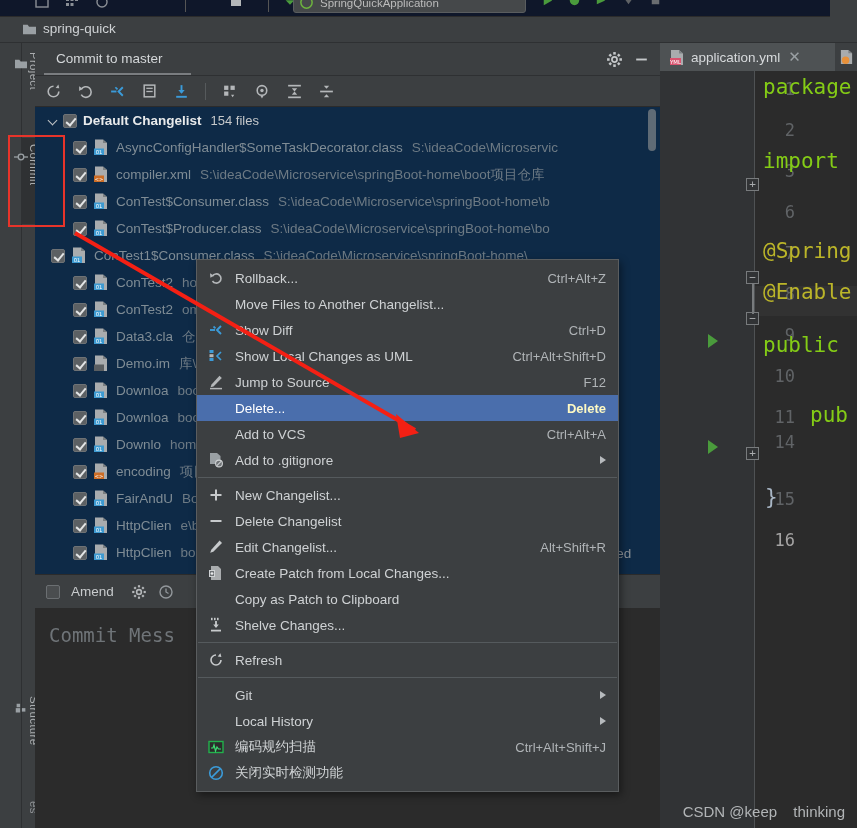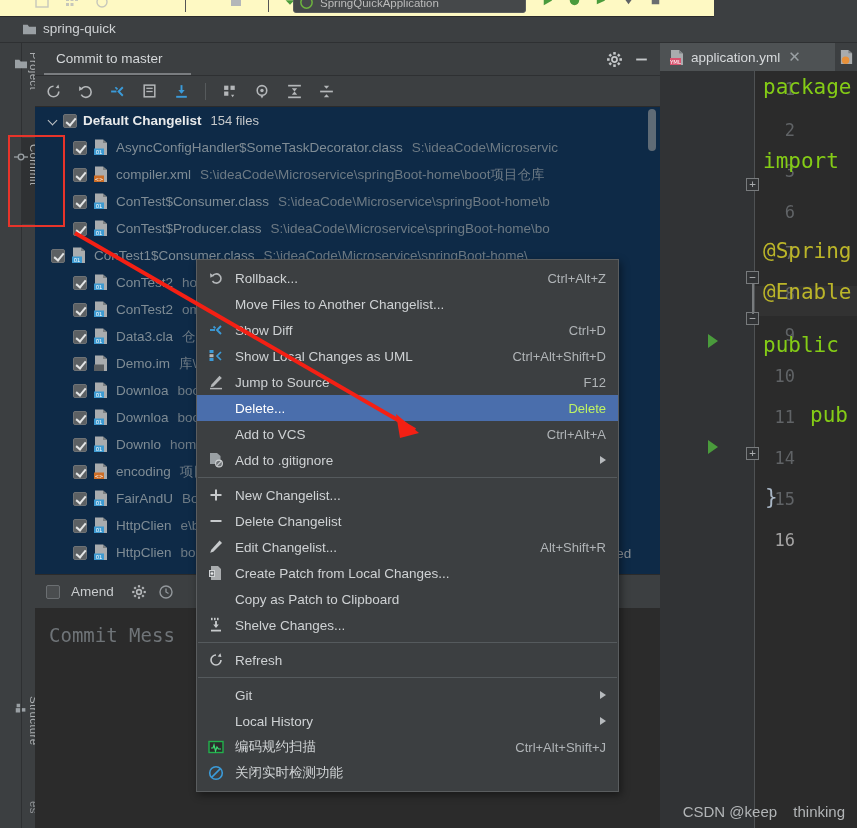--- a/index.html
+++ b/index.html
@@ -6,22 +6,22 @@
   html, body {
     width: 857px; height: 828px;
     background: #3c3f41;
     font-family: "Liberation Sans", sans-serif;
     overflow: hidden;
   }
   #root { position: relative; width: 857px; height: 828px; background: #3c3f41; }
 
   
   .top-toolbar {
-    position: absolute; left: 0; top: 0; width: 714px; height: 17px;
-    background: #fef9c3; border-bottom: 1px solid #2b2b2b;
+    position: absolute; left: 0; top: 0; width: 830px; height: 17px;
+    background: #0f172a; border-bottom: 1px solid #2b2b2b;
     overflow: hidden;
   }
   .tt-icons { position: absolute; left: 34px; top: -6px; display: flex; gap: 14px; align-items: center; }
   .tt-ico { width: 16px; height: 16px; opacity: .75; }
   .tt-sep { position: absolute; width: 1px; height: 16px; background: #555; top: -4px; }
   .run-config {
     position: absolute; left: 293px; top: -9px; width: 233px; height: 22px;
     border: 1px solid #5a5d5f; border-radius: 3px; background: #45484a;
     color: #bbb; font-size: 11.5px; line-height: 22px; padding-left: 26px; white-space: nowrap;
   }
@@ -187,21 +187,21 @@
   .ctx {
     position: absolute; left: 196px; top: 259px; width: 423px;
     background: #3c3f41; border: 1px solid #5a5d5f; z-index: 20;
     padding: 5px 0 5px 0; box-shadow: 2px 3px 8px rgba(0,0,0,.45);
   }
   .ctx-item {
     position: relative; height: 26px; display: flex; align-items: center;
     padding-left: 38px; padding-right: 12px; color: #cfd2d4; font-size: 13.5px; cursor: pointer;
   }
   .ctx-item.sel { background: #4a6eac; color: #ffffff; }
-  .ctx-item.sel .ctx-key { color: #bef264; }
+  .ctx-item.sel .ctx-key { color: #fef9c3; font-weight: bold; }
   .ctx-ico { position: absolute; left: 10px; top: 4px; width: 18px; height: 18px; display:flex; align-items:center; justify-content:center; }
   .ctx-label { flex: 1; white-space: nowrap; }
   .ctx-key { color: #b0b4b7; font-size: 13px; margin-left: 18px; white-space: nowrap; }
   .ctx-arrow {
     margin-left: 12px; width: 0; height: 0;
     border-left: 6px solid #b6babd; border-top: 4.5px solid transparent; border-bottom: 4.5px solid transparent;
   }
   .ctx-sep { height: 1px; background: #555a5d; margin: 4px 1px; }
 
   
@@ -652,21 +652,21 @@
           <div class="ln" style="top: 131px;">6</div>
           <div class="ln" style="top: 172px;">7</div>
           <div class="code c-ann" style="top: 168px;">@Spring</div>
           <div class="ln" style="top: 213px;">8</div>
           <div class="code c-ann" style="top: 209px;">@Enable</div>
           <div class="ln" style="top: 254px;">9</div>
           <div class="code c-kw" style="top: 262px;">public</div>
           <div class="ln" style="top: 295px;">10</div>
           <div class="ln" style="top: 336px;">11</div>
           <div class="code c-kw" style="top: 332px; left: 150px;">pub</div>
-          <div class="ln" style="top: 377px;">14</div>
+          <div class="ln" style="top: 361px;">14</div>
           <div class="ln" style="top: 418px;">15</div>
           <div class="code c-brace" style="top: 414px; left: 105px;">}</div>
           <div class="ln cur" style="top: 459px;">16</div>
         </div>
 
       <div class="fold" style="top:107px">+</div>
       <div class="fold" style="top:200px">−</div>
       <div class="fold" style="top:241px">−</div>
       <div class="fold" style="top:376px">+</div>
       <div class="foldline" style="top:213px; height:30px"></div>

